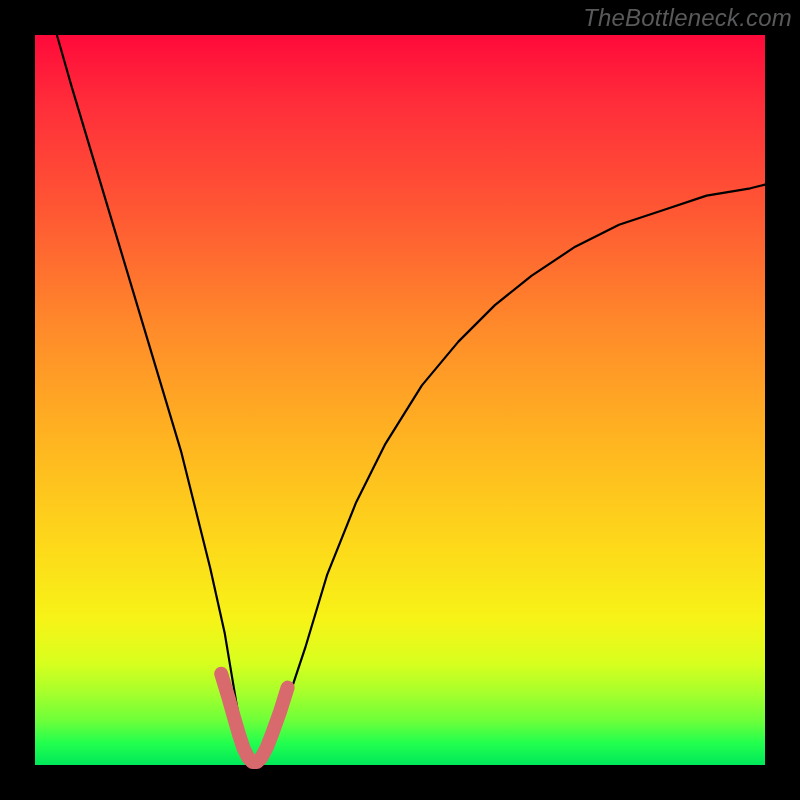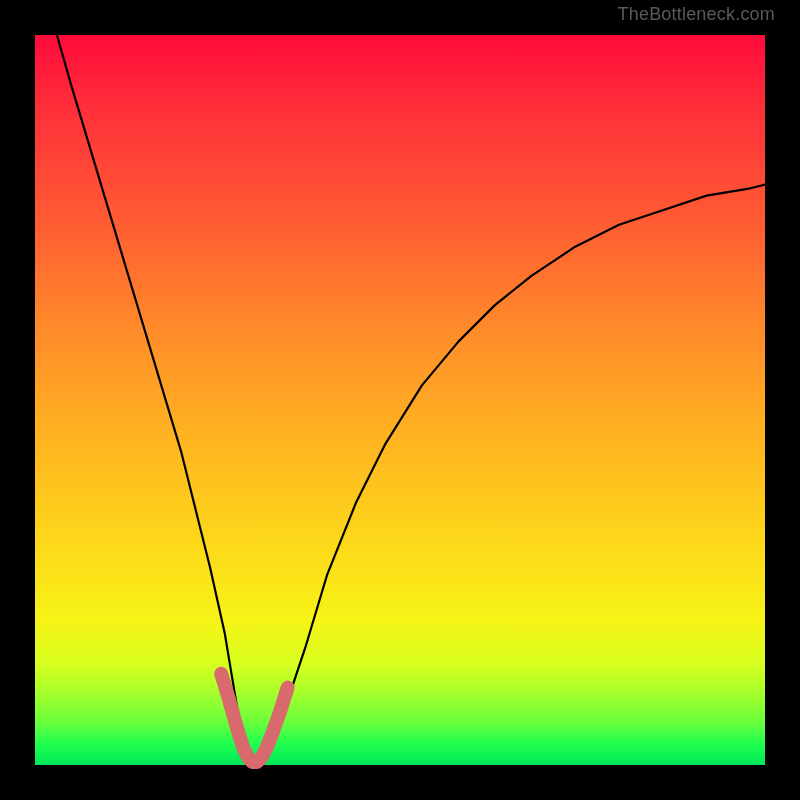--- a/index.html
+++ b/index.html
@@ -13,26 +13,27 @@
   }
   .outer {
     position: relative;
     width: 800px;
     height: 800px;
     background: #000;
   }
   .watermark {
     position: absolute;
     top: 4px;
-    right: 25px;
-    font-size: 18px;
+    right: 8px;
+    font-size: 24px;
     font-weight: 400;
     color: #58595a;
     letter-spacing: 0.2px;
     z-index: 10;
+    font-style: italic;
   }
   .plot-area {
     position: absolute;
     left: 35px;
     top: 35px;
     width: 730px;
     height: 730px;
     
     background: linear-gradient(
       to bottom,

